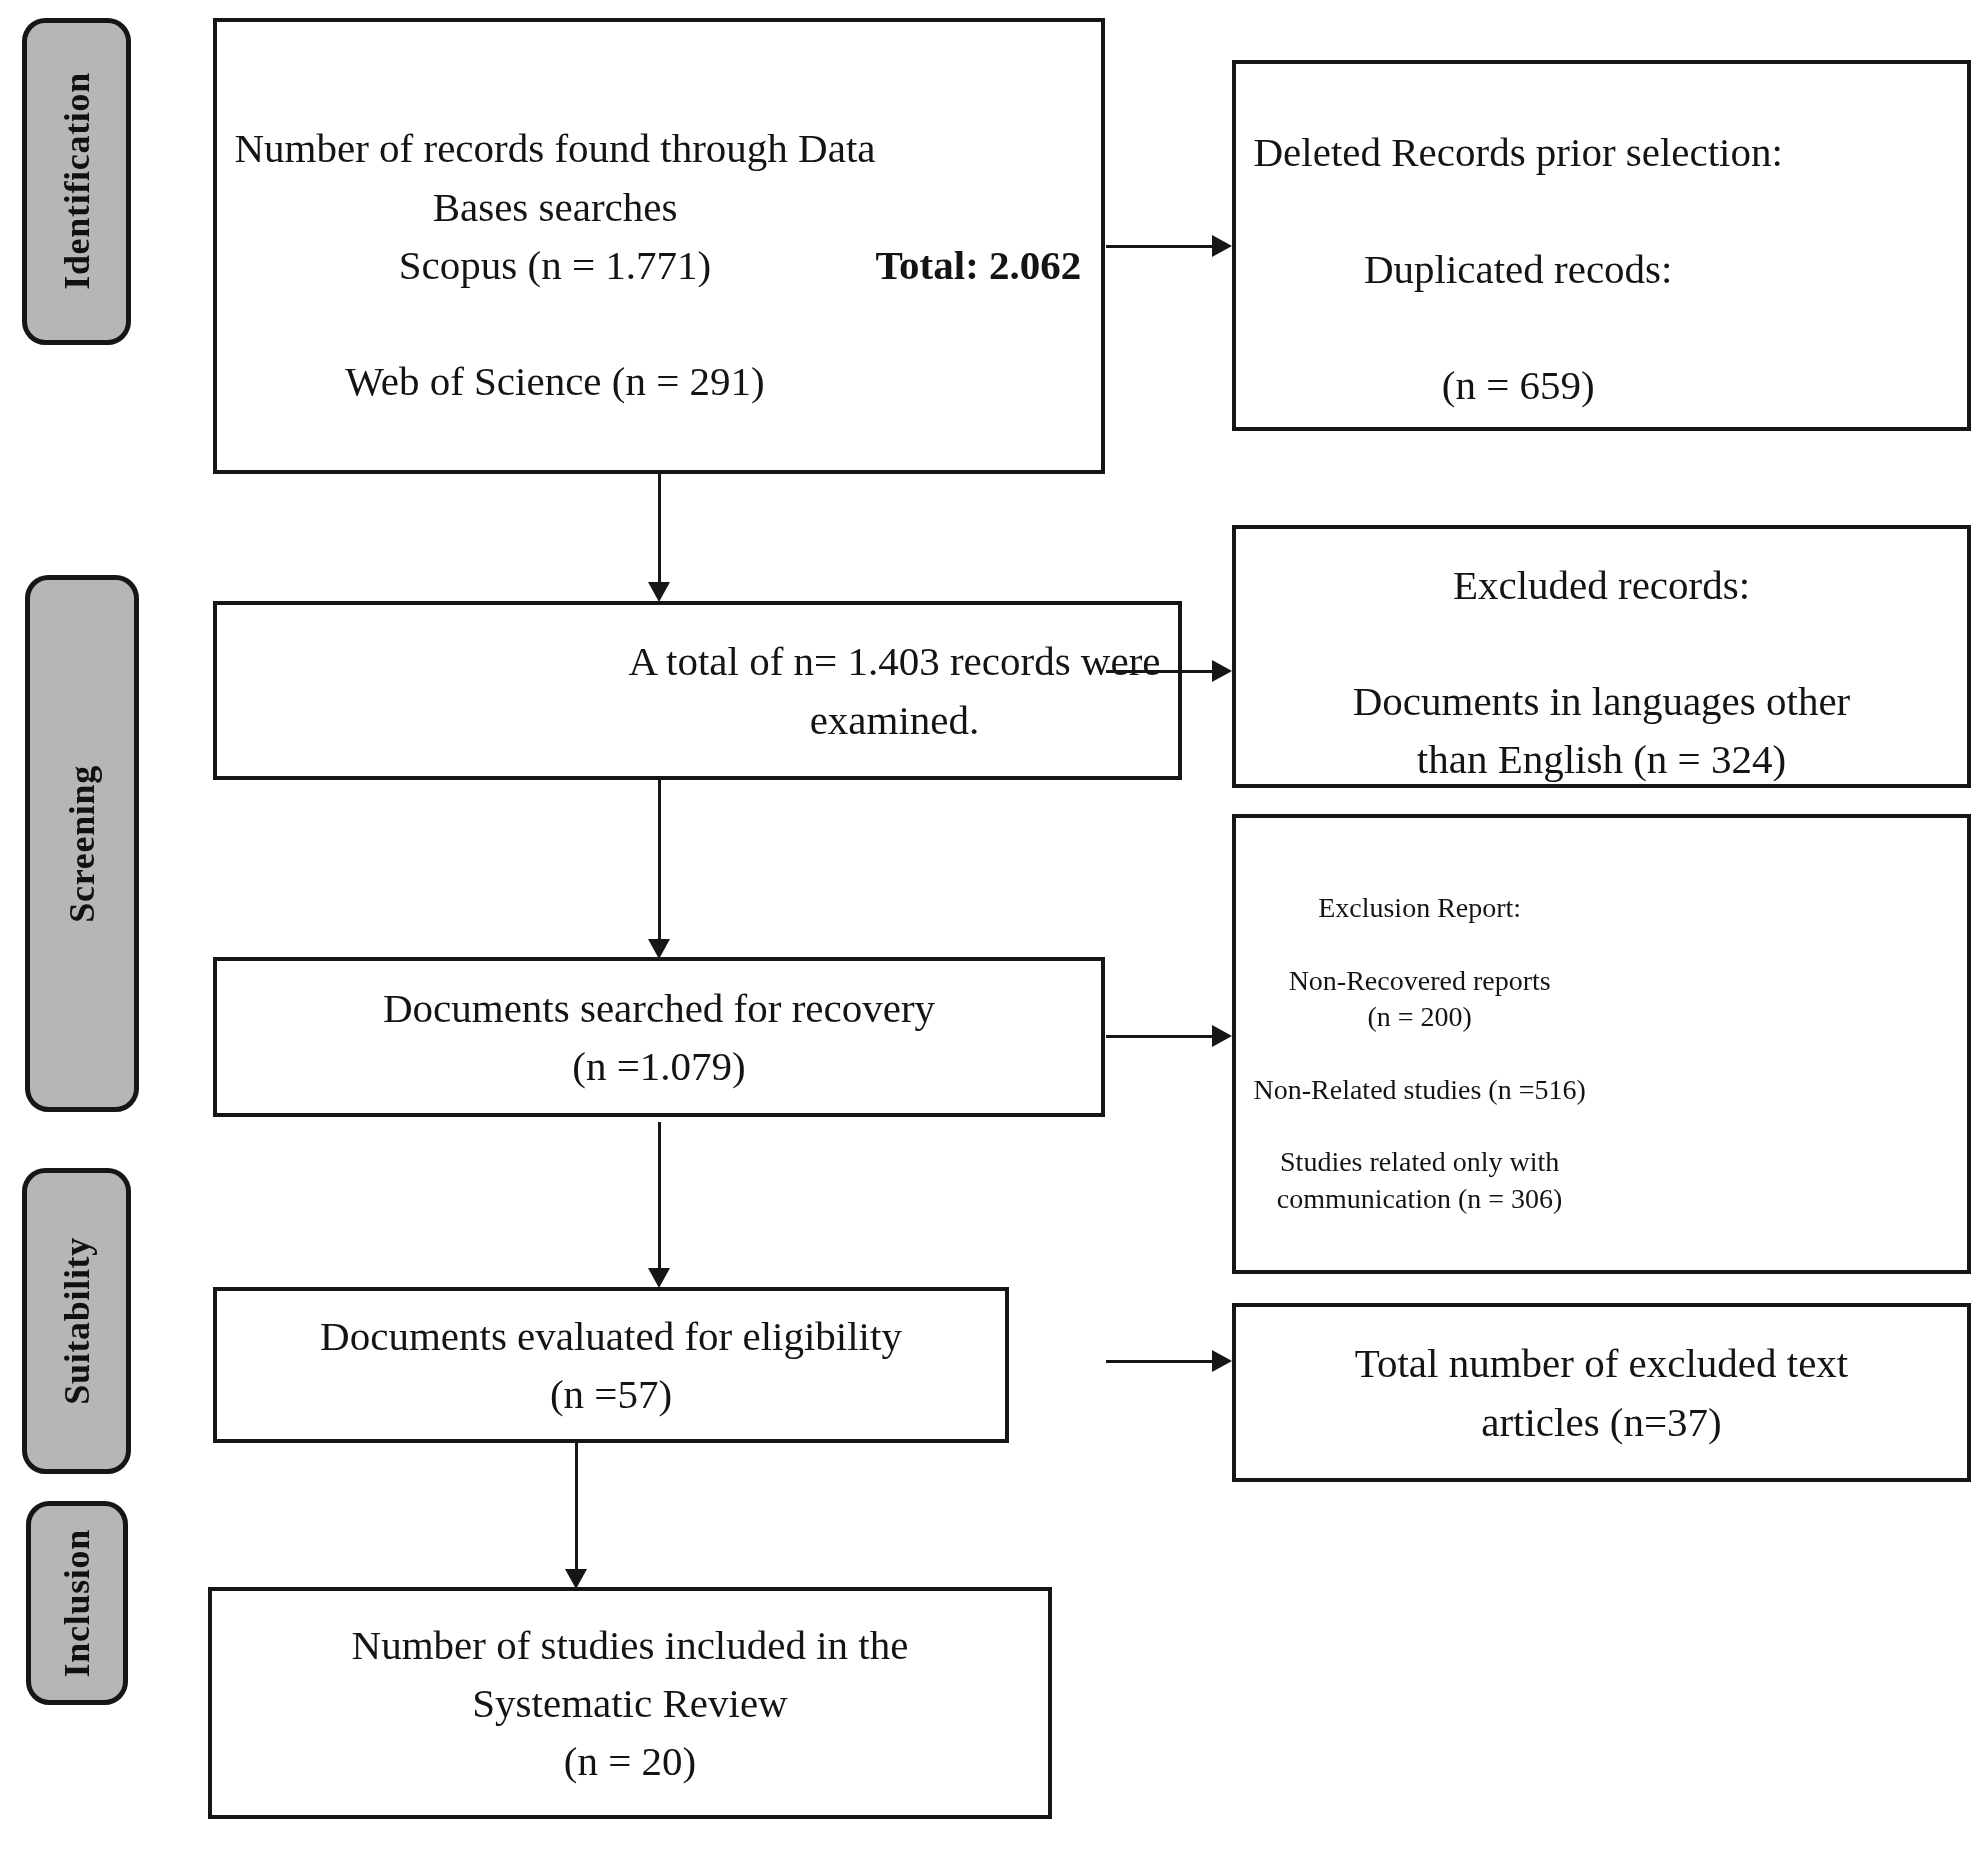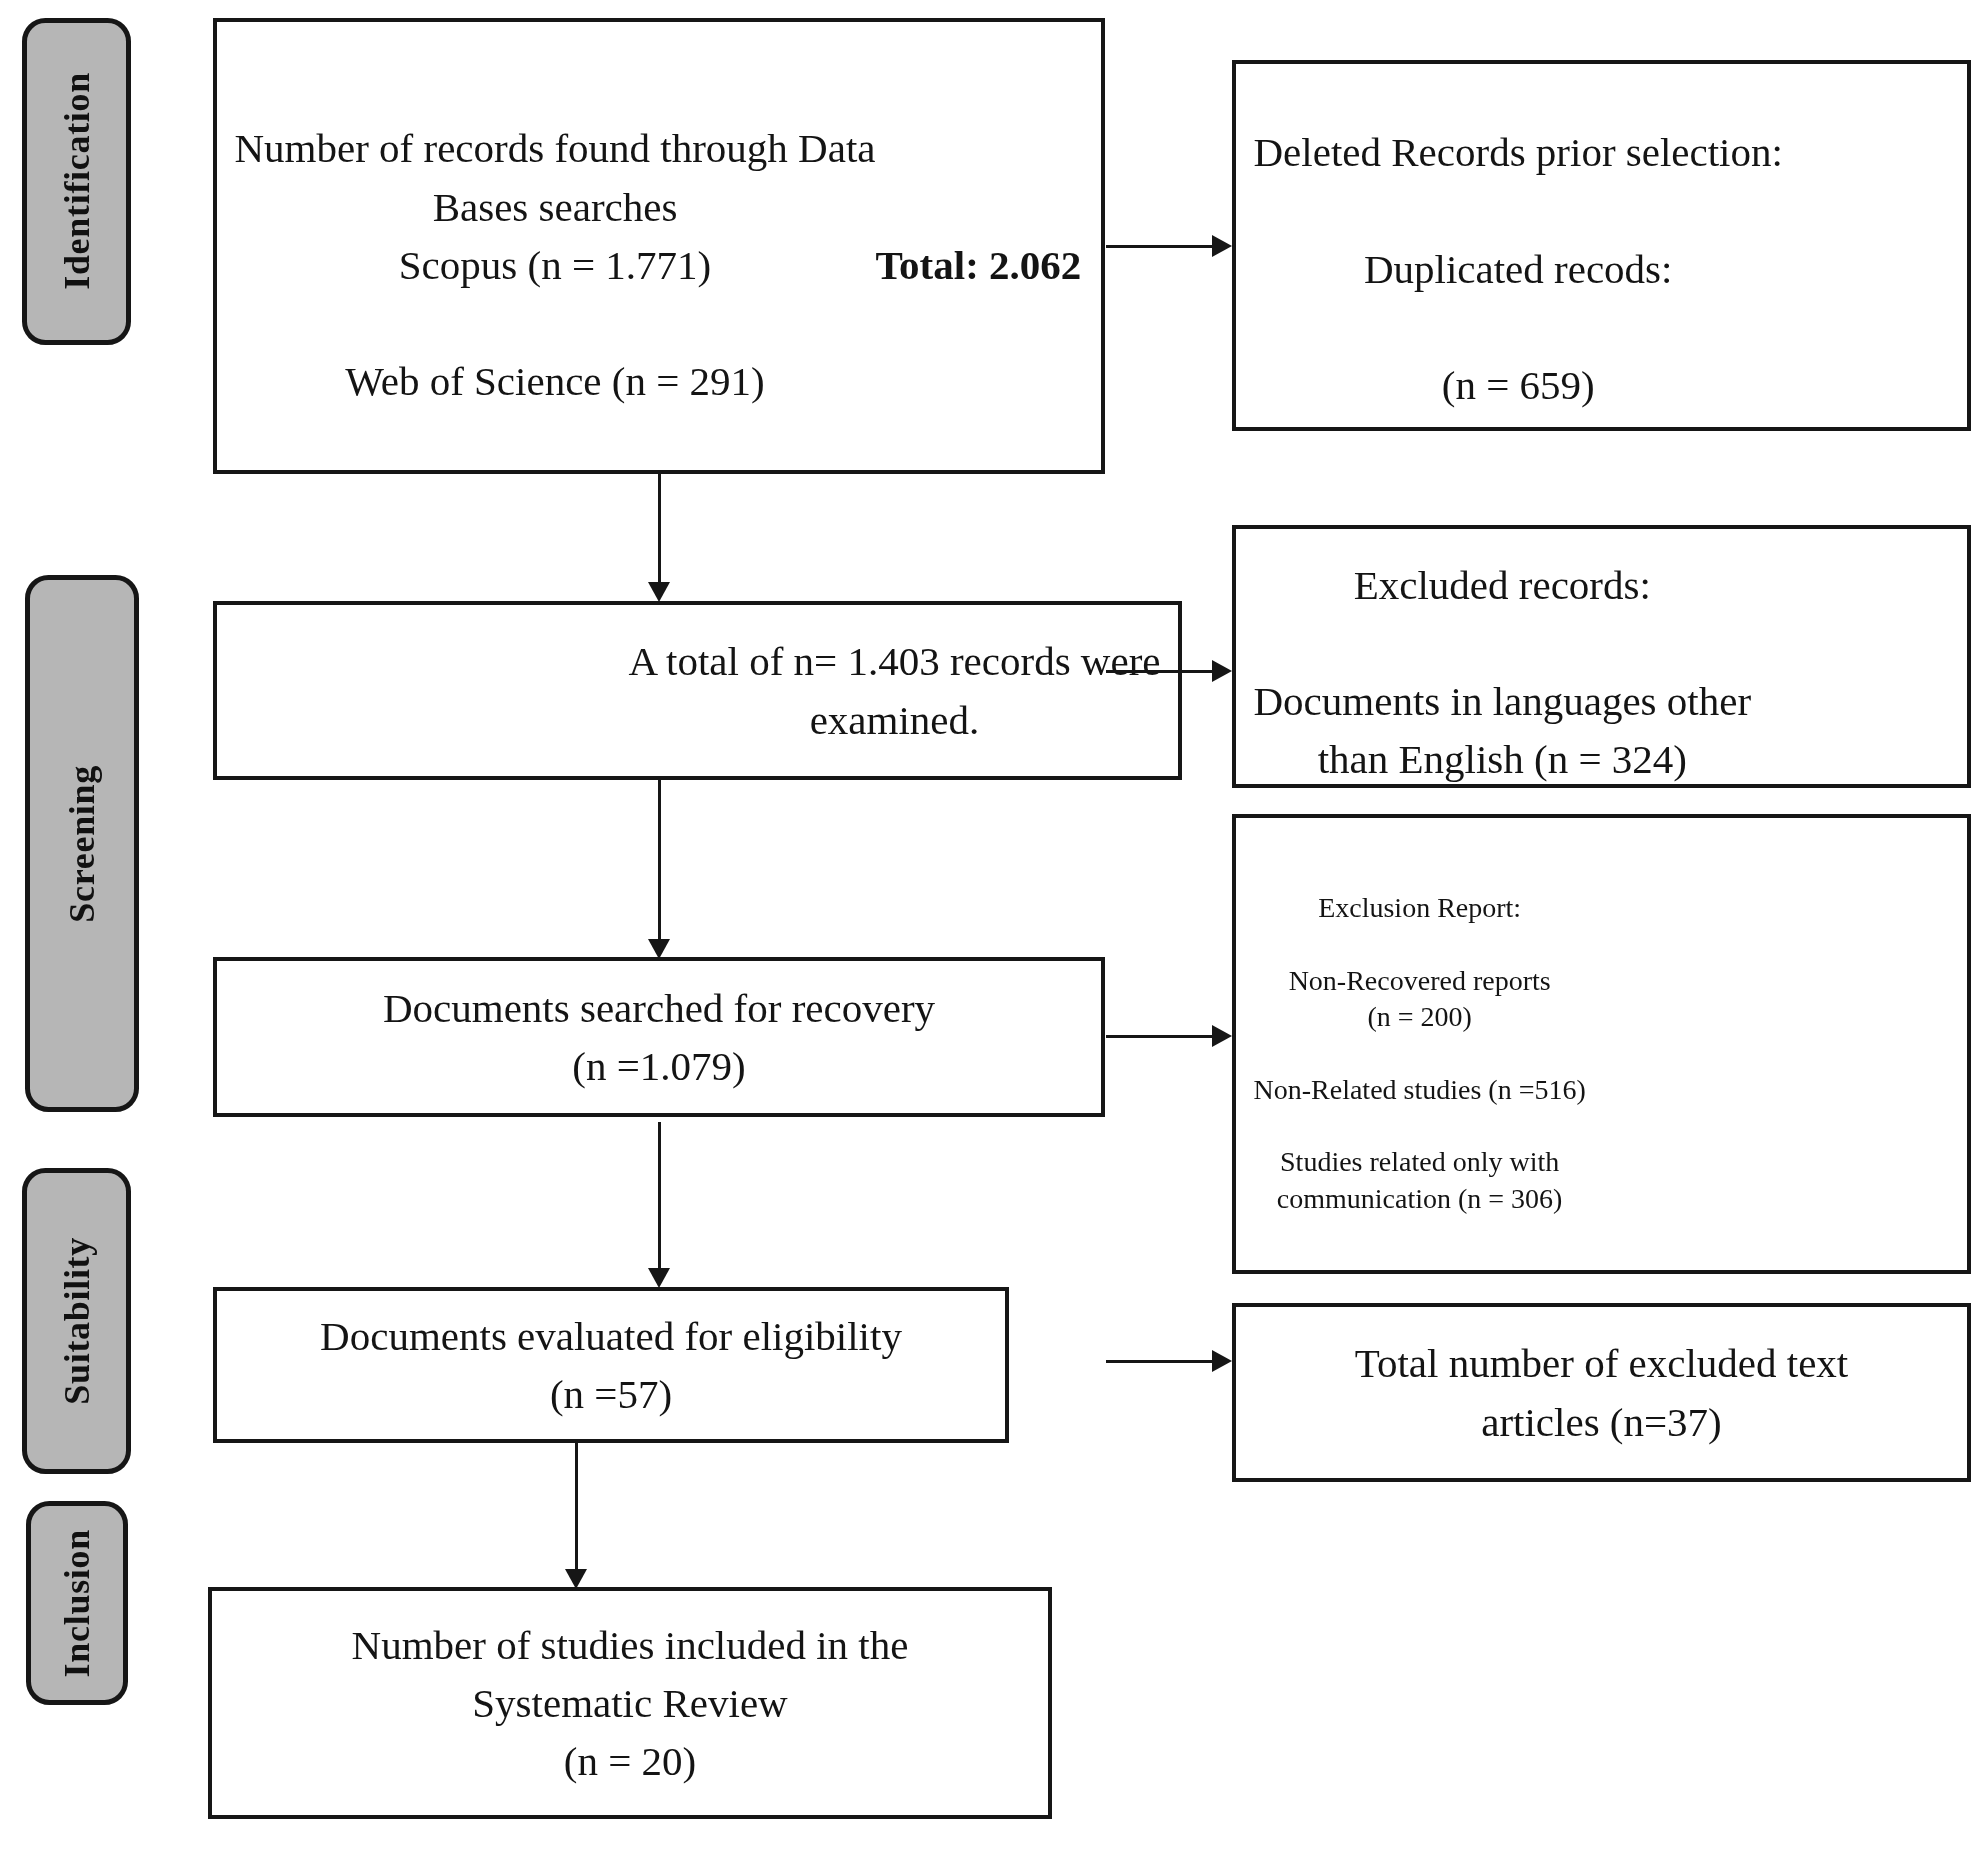--- a/index.html
+++ b/index.html
@@ -30,21 +30,21 @@
     display:flex;flex-direction:row;align-items:center;
     text-align:center;padding:0 17.5px;
   }
   .btext{white-space:pre-line;font-size:41px;line-height:1.42;}
   .bold{font-weight:bold;}
 
   #box-records{left:213px;top:18px;width:892px;height:456px;padding-top:38px;}
   #box-records .bold{}
   #box-deleted{left:1232px;top:60px;width:739px;height:371px;padding-top:47px;}
   #box-examined{left:213px;top:601px;width:969px;height:179px;justify-content:flex-end;}
-  #box-excluded{left:1232px;top:525px;width:739px;height:263px;padding-top:31px;}
+  #box-excluded{left:1232px;top:525px;width:739px;height:263px;padding-top:31px;justify-content:center;}
   #box-recovery{left:213px;top:957px;width:892px;height:160px;justify-content:center;}
   #box-exclusion-report{left:1232px;top:814px;width:739px;height:460px;padding-top:19px;}
   #box-exclusion-report .btext{font-size:28px;line-height:1.3;}
   #box-eligibility{left:213px;top:1287px;width:796px;height:156px;justify-content:center;}
   #box-total-excluded{left:1232px;top:1303px;width:739px;height:179px;justify-content:center;}
   #box-included{left:208px;top:1587px;width:844px;height:232px;justify-content:center;}
 
   
   .varrow{position:absolute;width:26px;}
   .varrow::before{

